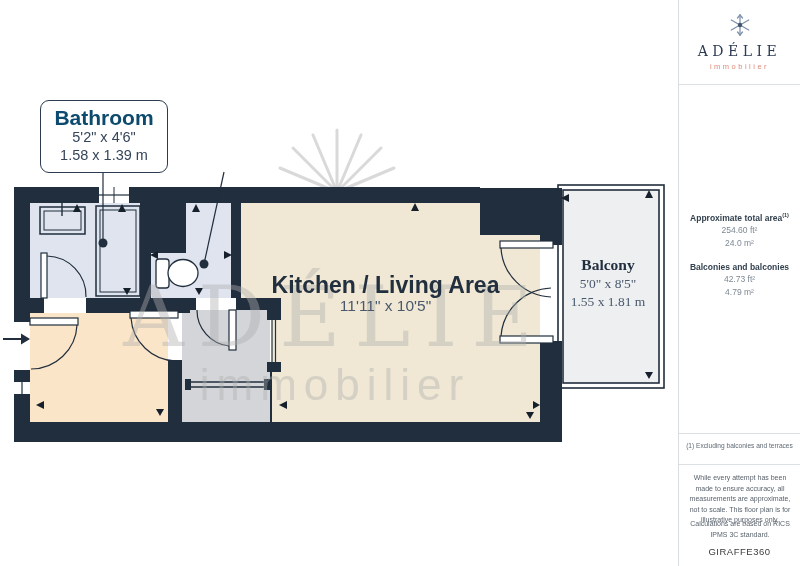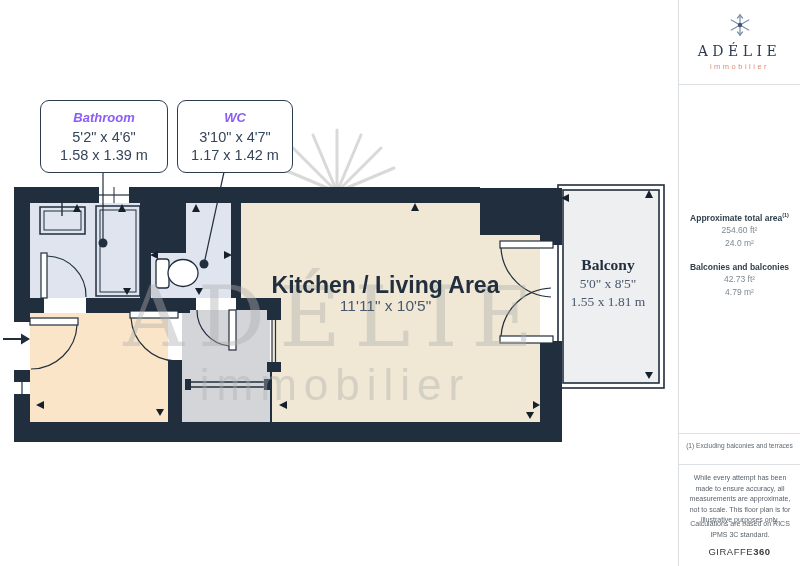--- a/index.html
+++ b/index.html
@@ -12,21 +12,21 @@
   .wm1{position:absolute;left:100px;top:268px;width:470px;text-align:center;
        font-family:"DejaVu Serif",serif;font-size:84px;letter-spacing:14px;
        color:rgba(173,173,173,0.42);pointer-events:none;white-space:nowrap;}
   .wm2{position:absolute;left:100px;top:360px;width:470px;text-align:center;
        font-family:"Liberation Sans",sans-serif;font-size:44px;letter-spacing:7px;
        color:rgba(173,173,173,0.40);pointer-events:none;white-space:nowrap;}
 
   
   .callout{position:absolute;background:#fff;border:1.6px solid #2c3b4f;border-radius:9px;
            text-align:center;padding:7px 2px 6px 2px;box-sizing:border-box;}
-  .callout .t{font-size:13px;font-weight:bold;line-height:20px;color:#8b5cf6;font-style:italic;}
+  .callout .t{font-size:21px;font-weight:bold;line-height:20px;color:#0c4a6e;}
   .callout .d{font-size:14.5px;line-height:18px;color:#35455a;}
   .co-bathroom{left:40px;top:100px;width:128px;height:73px;}
   .co-wc{left:177px;top:100px;width:116px;height:73px;}
 
   
   .roomlabel{position:absolute;text-align:center;}
   .roomlabel .t{font-weight:bold;color:#222f3f;}
   .roomlabel .d{color:#49586c;}
   .rl-kitchen{left:268px;top:274px;width:235px;}
   .rl-kitchen .t{font-size:23px;line-height:22px;}
@@ -54,21 +54,21 @@
   .areas .v{font-size:8.5px;color:#7d8893;line-height:13.5px;}
   .areas .gap{height:10px;}
   .footnote{position:absolute;left:0;top:442px;width:100%;text-align:center;
             font-size:6.6px;color:#5f6a74;}
   .disc1{position:absolute;left:6px;top:473px;width:110px;text-align:center;
          font-size:7px;line-height:10.5px;color:#5a636d;}
   .disc2{position:absolute;left:6px;top:519px;width:110px;text-align:center;
          font-size:7px;line-height:10.5px;color:#5a636d;}
   .giraffe{position:absolute;left:0;top:546px;width:100%;text-align:center;
            font-size:9.5px;letter-spacing:0.5px;color:#3b3b3b;}
-  .giraffe b{font-weight:bold;text-align:center;}
+  .giraffe b{font-weight:normal;text-align:center;}
 </style>
 </head>
 <body>
 
 <div class="canvas">
 
   <div class="plan-area">
     <svg class="plan-svg" width="678" height="566" viewBox="0 0 678 566">
 
       <g stroke="rgba(185,185,185,0.55)" stroke-width="3" stroke-linecap="round" transform="translate(337,192)">
@@ -193,25 +193,20 @@
     </svg>
 
     <div class="wm1">ADÉLIE</div>
     <div class="wm2">immobilier</div>
 
     <div class="callout co-bathroom">
       <div class="t">Bathroom</div>
       <div class="d">5'2" x 4'6"</div>
       <div class="d">1.58 x 1.39 m</div>
     </div>
-    <div class="callout co-wc">
-      <div class="t">WC</div>
-      <div class="d">3'10" x 4'7"</div>
-      <div class="d">1.17 x 1.42 m</div>
-    </div>
 
     <div class="roomlabel rl-kitchen">
       <div class="t">Kitchen / Living Area</div>
       <div class="d">11'11" x 10'5"</div>
     </div>
     <div class="roomlabel rl-balcony">
       <div class="t">Balcony</div>
       <div class="d">5'0" x 8'5"</div>
       <div class="d">1.55 x 1.81 m</div>
     </div>

